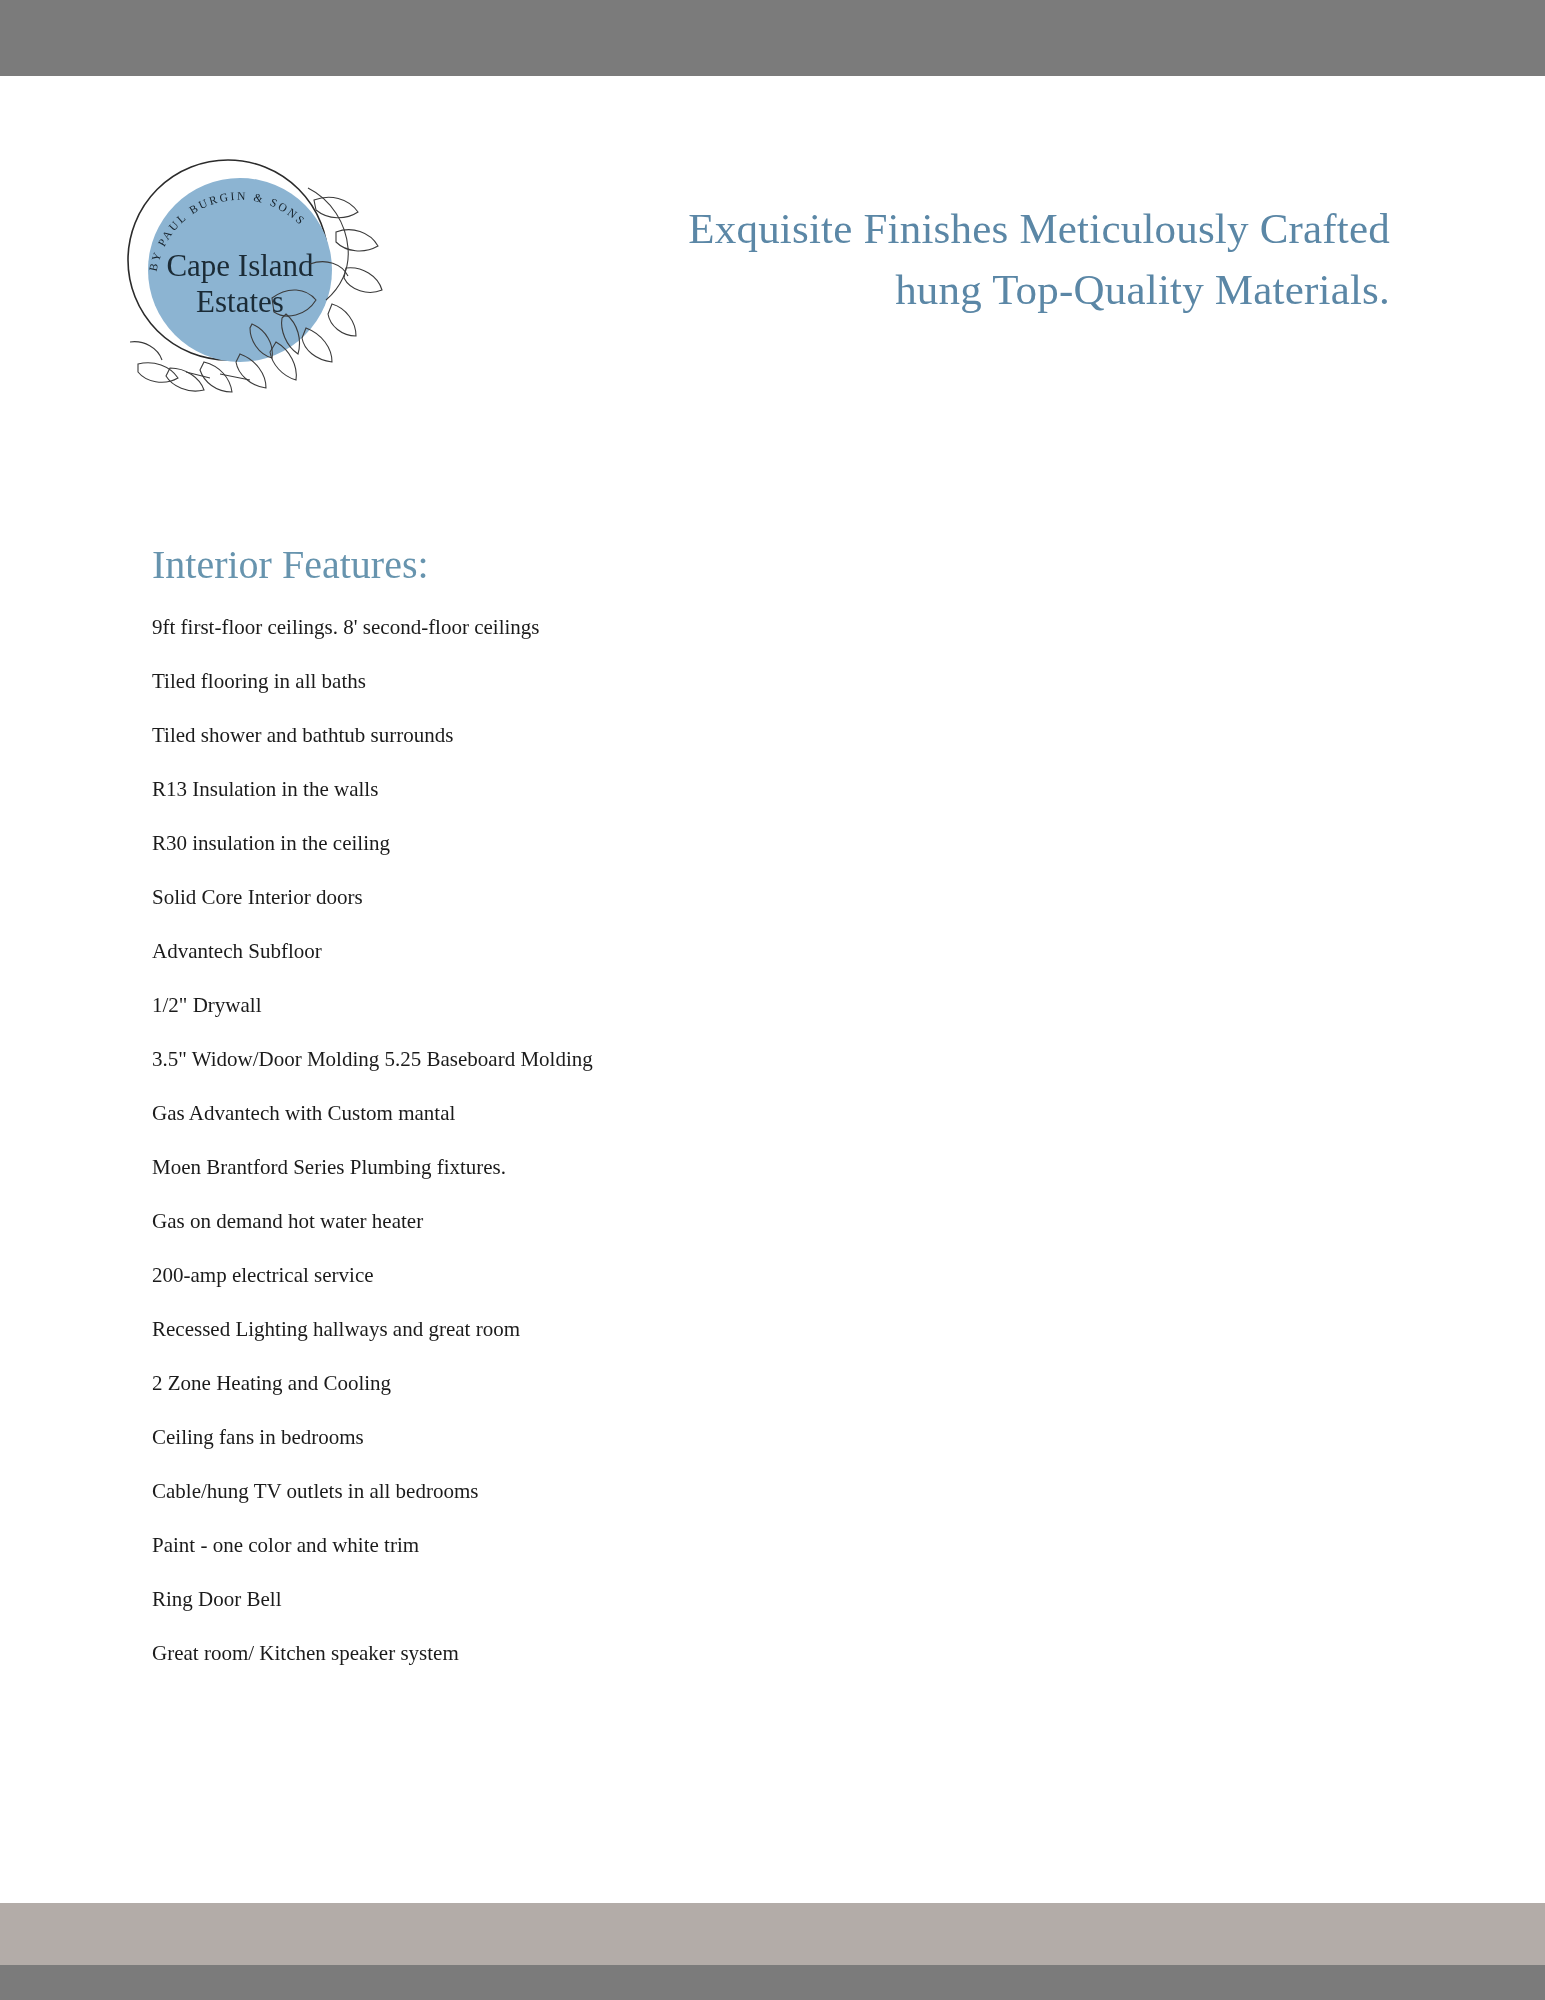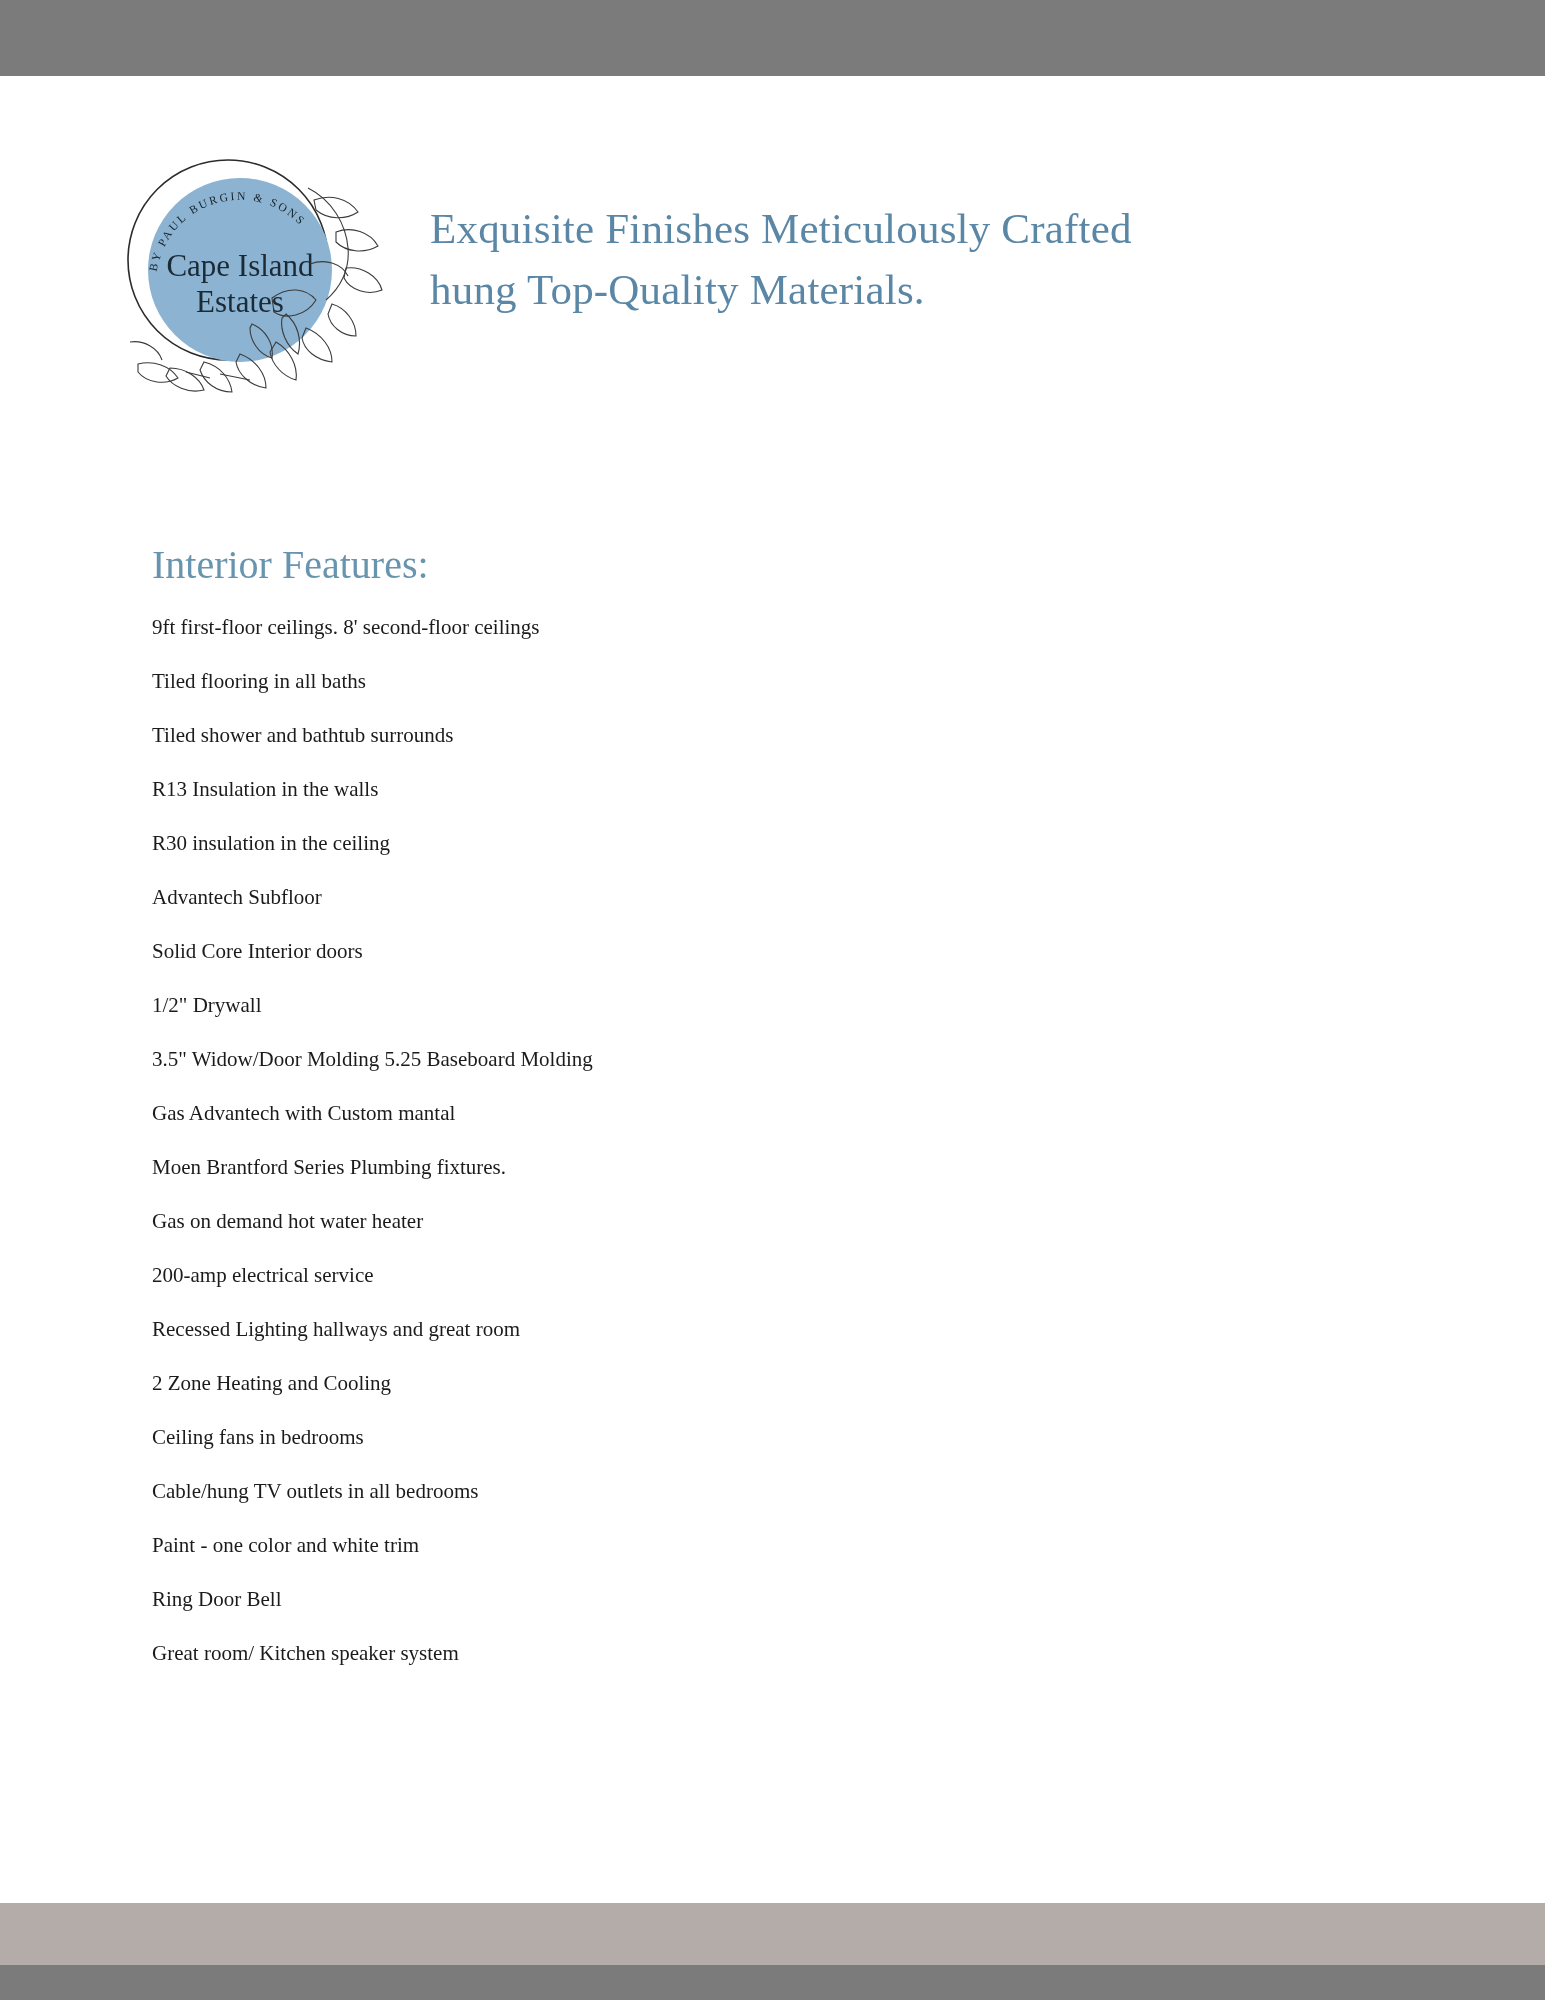--- a/index.html
+++ b/index.html
@@ -51,21 +51,21 @@
     height: 280px;
   }
   .logo svg { display: block; }
 
   
   .headline {
     position: absolute;
     left: 430px;
     top: 198px;
     width: 960px;
-    text-align: left;
+    text-align: right;
     color: #5b87a6;
     font-size: 43px;
     line-height: 1.42;
     font-family: "Liberation Serif", serif;
     letter-spacing: 0.2px;
   }
 
   
   .features {
     position: absolute;
@@ -139,22 +139,22 @@
     <span>hung Top-Quality Materials.</span>
   </div>
 
   <div class="features">
     <div class="features-title">Interior Features:</div>
     <div class="feature-item">9ft first-floor ceilings. 8' second-floor ceilings</div>
     <div class="feature-item">Tiled flooring in all baths</div>
     <div class="feature-item">Tiled shower and bathtub surrounds</div>
     <div class="feature-item">R13 Insulation in the walls</div>
     <div class="feature-item">R30 insulation in the ceiling</div>
+    <div class="feature-item">Solid Core Interior doors</div>
     <div class="feature-item">Advantech Subfloor</div>
-    <div class="feature-item">Solid Core Interior doors</div>
     <div class="feature-item">1/2" Drywall</div>
     <div class="feature-item">3.5" Widow/Door Molding 5.25 Baseboard Molding</div>
     <div class="feature-item">Gas Advantech with Custom mantal</div>
     <div class="feature-item">Moen Brantford Series Plumbing fixtures.</div>
     <div class="feature-item">Gas on demand hot water heater</div>
     <div class="feature-item">200-amp electrical service</div>
     <div class="feature-item">Recessed Lighting hallways and great room</div>
     <div class="feature-item">2 Zone Heating and Cooling</div>
     <div class="feature-item">Ceiling fans in bedrooms</div>
     <div class="feature-item">Cable/hung TV outlets in all bedrooms</div>

